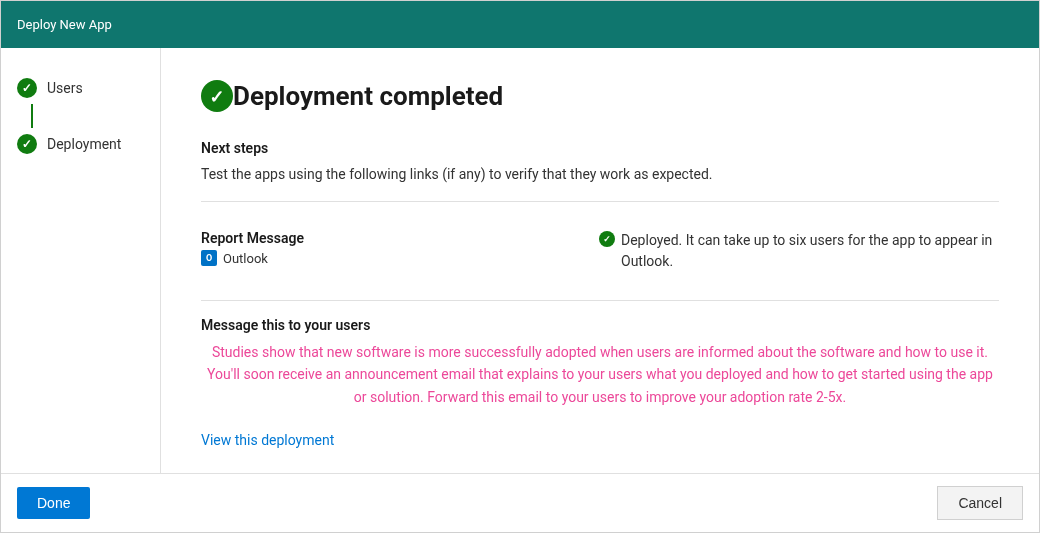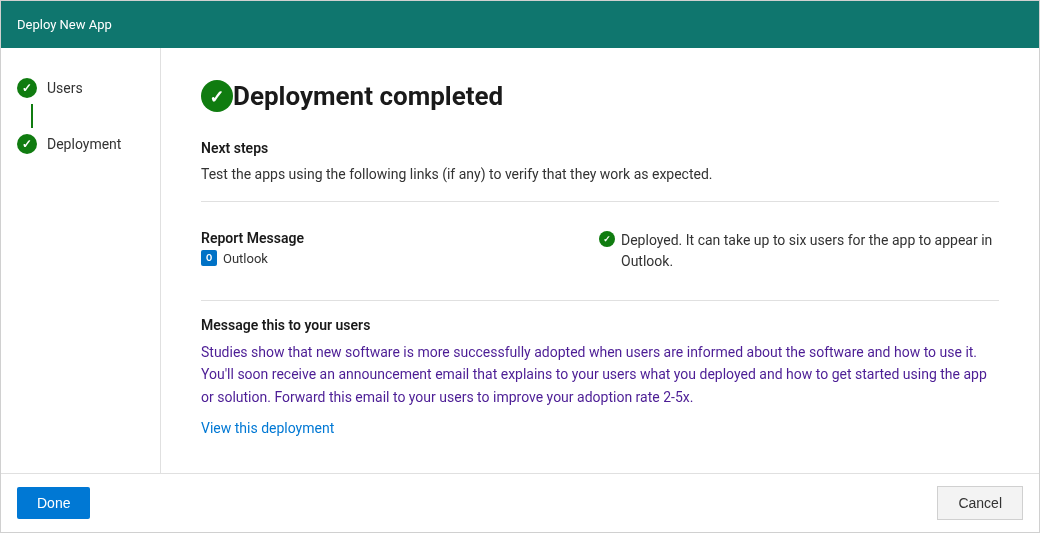--- a/index.html
+++ b/index.html
@@ -227,23 +227,24 @@
       color: #333;
       line-height: 1.5;
     }
 
     .announce-section {
       margin-top: 8px;
     }
 
     .announce-text {
       font-size: 14px;
-      color: #4c1d95;
+      color: #ec4899;
       line-height: 1.6;
-      margin-bottom: 12px;
+      margin-bottom: 24px;
+      text-align: center;
     }
 
     .view-deployment-link {
       color: #0078d4;
       text-decoration: none;
       font-size: 14px;
       cursor: pointer;
       margin-top: 48px;
     }
 

